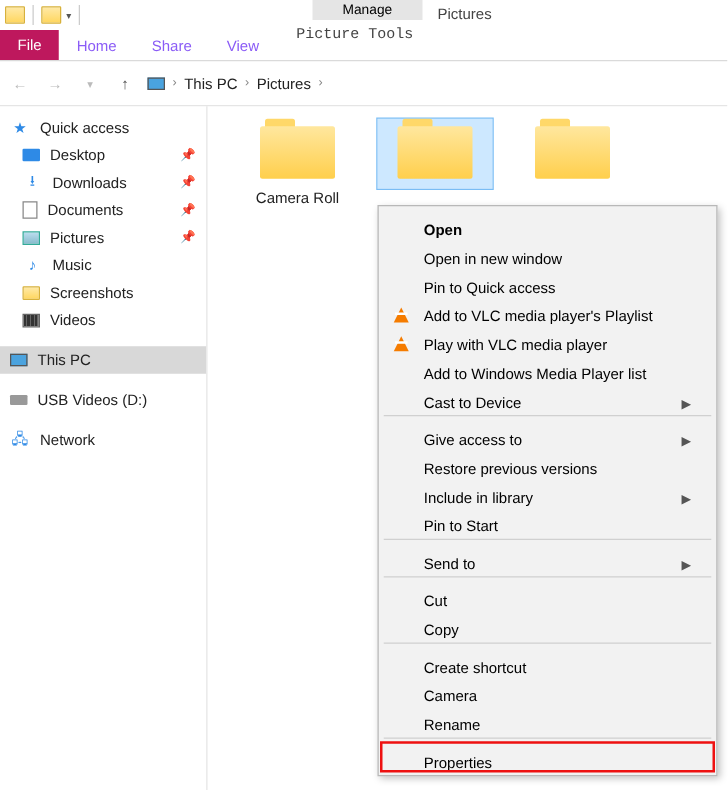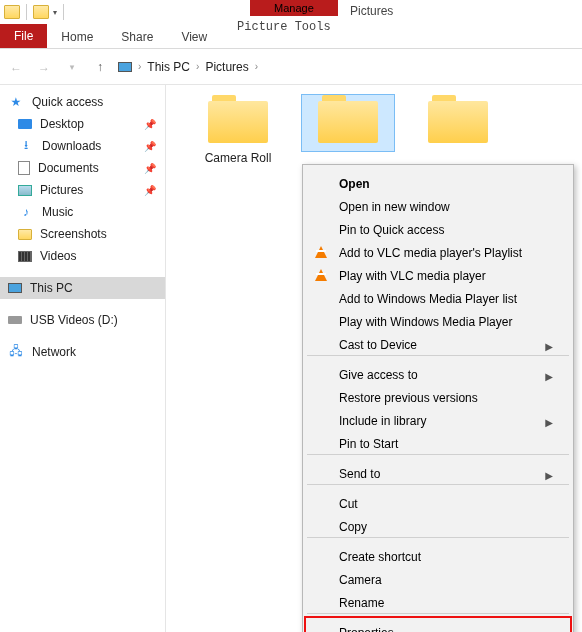--- a/index.html
+++ b/index.html
@@ -6,24 +6,24 @@
 body { width: 582px; height: 632px; background: #fff; overflow: hidden; position: relative; }
 
 
 .qat { height: 24px; display: flex; align-items: center; padding: 0 4px; gap: 4px; }
 .qat .folder-mini { width: 16px; height: 14px; background: linear-gradient(#ffe9a6,#ffd760); border: 1px solid #d8b13a; border-radius: 1px; }
 .qat .sep { width: 1px; height: 16px; background: #ccc; margin: 0 2px; }
 .qat .drop { font-size: 8px; color: #555; }
 
 
 .ribbon { height: 24px; display: flex; align-items: flex-end; position: relative; }
-.ribbon .file { background: #b91c1c; color: #fff; padding: 4px 14px; height: 24px; display: flex; align-items: center; }
-.ribbon .tab { padding: 4px 14px; color: #404040; margin-top: 22px; }
+.ribbon .file { background: #be185d; color: #fff; padding: 4px 14px; height: 24px; display: flex; align-items: center; }
+.ribbon .tab { padding: 4px 14px; color: #8b5cf6; margin-top: 22px; }
 .ribbon .contextual-wrap { position: absolute; left: 230px; top: -24px; display: flex; flex-direction: column; align-items: center; }
-.ribbon .contextual-label { background: #b91c1c; padding: 2px 24px; font-size: 11px; margin-left: 20px; }
+.ribbon .contextual-label { background: #e5e5e5; padding: 2px 24px; font-size: 11px; margin-left: 20px; }
 .ribbon .contextual-tab { padding: 4px 6px; color: #444; font-family: Liberation Mono, monospace; }
 .ribbon .title-right { position: absolute; left: 350px; top: -20px; color: #444; }
 .ribbon-border { height: 1px; background: #dadada; }
 
 
 .navbar { height: 36px; display: flex; align-items: center; padding: 0 6px; gap: 8px; border-bottom: 1px solid #e5e5e5; }
 .navbar .arrow { width: 20px; height: 20px; display: flex; align-items: center; justify-content: center; color: #555; }
 .navbar .arrow.disabled { color: #bbb; }
 .navbar .breadcrumb { display: flex; align-items: center; gap: 6px; color: #222; }
 .navbar .crumb-sep { color: #888; font-size: 10px; }
@@ -196,23 +196,20 @@
     <div class="mi">
       <span class="mi-icon">
         <span class="vlc-cone"></span>
       </span>
       <span>Play with VLC media player</span>
     </div>
     <div class="mi">
       <span>Add to Windows Media Player list</span>
     </div>
     <div class="mi">
-      <span>Play with Windows Media Player</span>
-    </div>
-    <div class="mi">
       <span>Cast to Device</span>
       <span class="chev">▶</span>
     </div>
     <div class="msep"></div>
     <div class="mi">
       <span>Give access to</span>
       <span class="chev">▶</span>
     </div>
     <div class="mi">
       <span>Restore previous versions</span>

